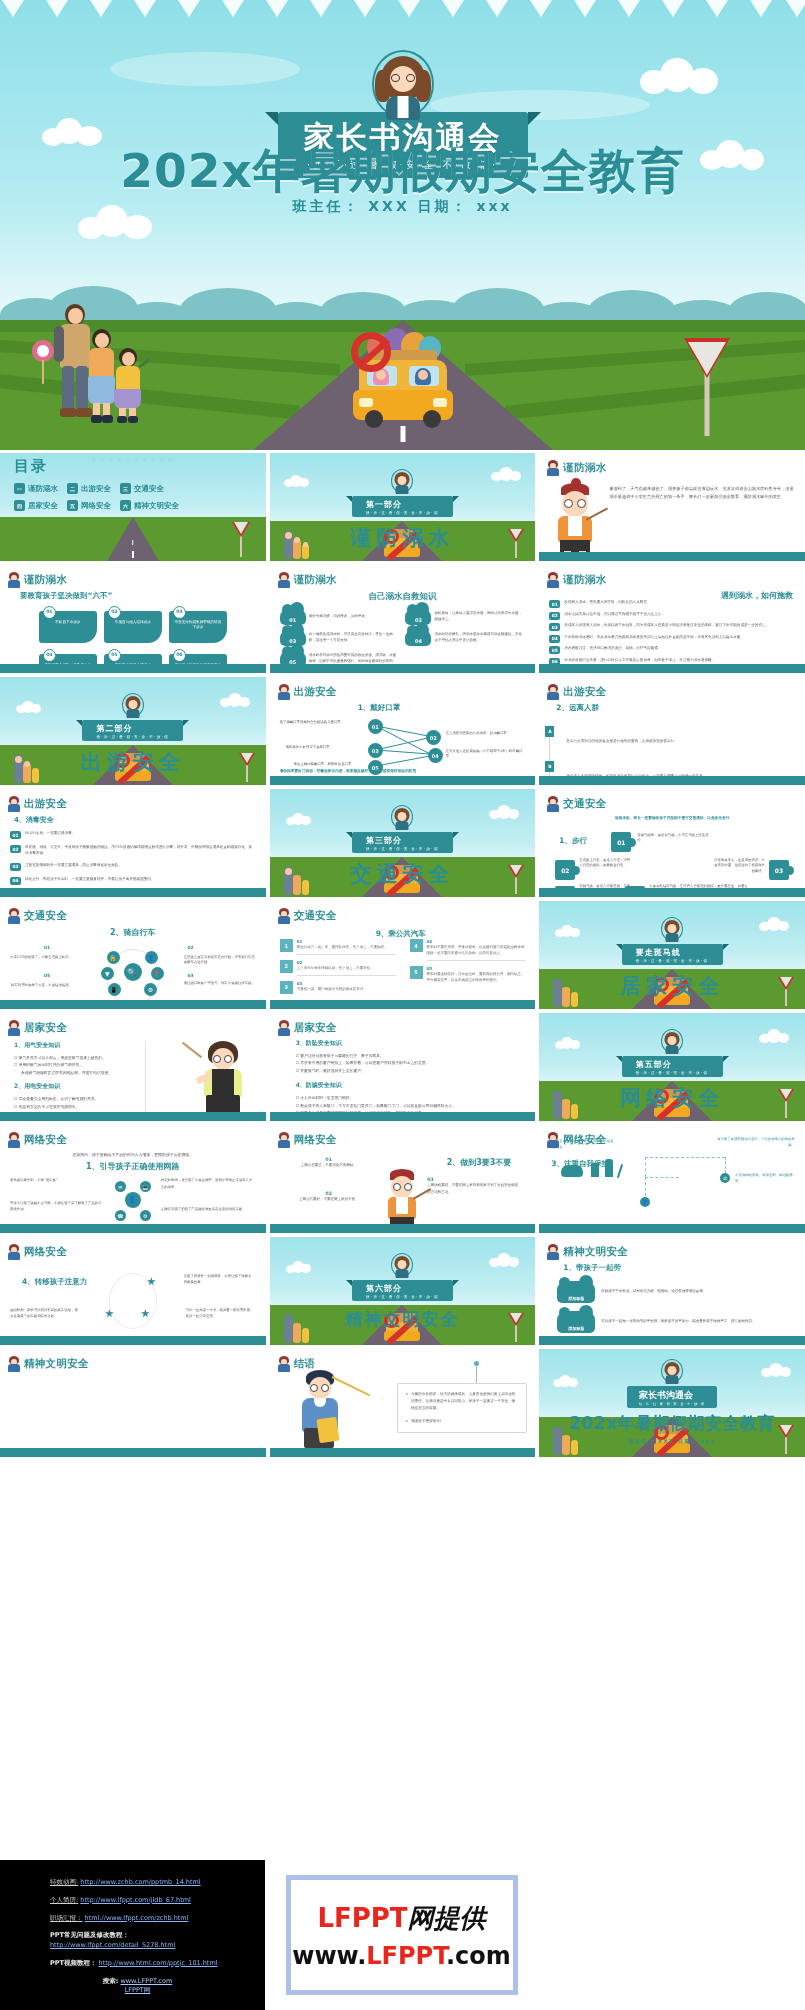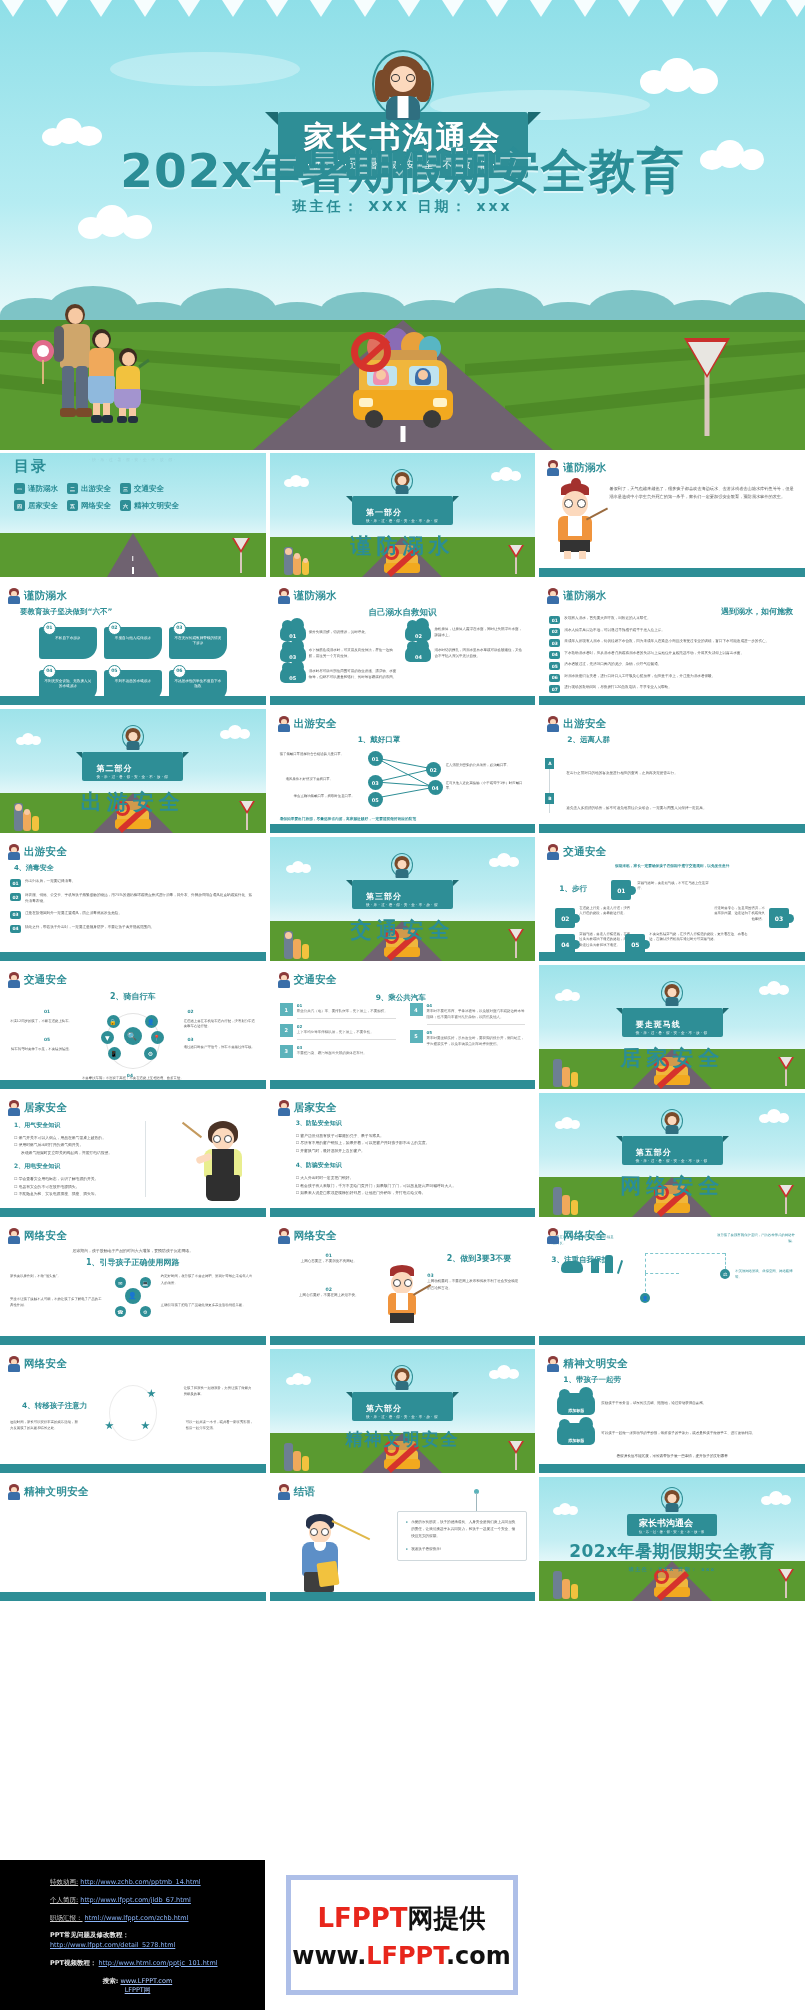--- a/index.html
+++ b/index.html
@@ -73,41 +73,41 @@
 
   
   .p{position:absolute;}
   .p .hd{position:absolute;border-radius:50%;}
   .p .bd{position:absolute;border-radius:6px 6px 3px 3px;}
   .p .lg{position:absolute;}
 
   
   .grid { position:absolute; top:453px; left:0; width:805px;
      display:grid; grid-template-columns: repeat(3, 1fr); gap:4px 4px; padding:0 0 0 0;}
-  .slide { position:relative; width:100%; height:124px; background:#fff; overflow:hidden;
+  .slide { position:relative; width:100%; height:108px; background:#fff; overflow:hidden;
      border:0; }
   .slide.photo { background: linear-gradient(#9ee3ea 0%, #c3eef3 50%, #e3f7f9 68%); }
   .sl-bar { position:absolute; left:0; bottom:0; width:100%; height:9px; background:#2e8e96; }
   .sl-head { position:absolute; left:8px; top:7px; display:flex; align-items:center; gap:4px; z-index:4;}
   .mini-teacher{width:12px;height:16px;position:relative;flex:0 0 12px;}
   .mini-teacher .mh{position:absolute;left:1px;top:0;width:10px;height:8px;background:#8b3a3a;border-radius:50% 50% 40% 40%;}
   .mini-teacher .mf{position:absolute;left:3px;top:3px;width:6px;height:6px;background:#fcd9bd;border-radius:50%;}
   .mini-teacher .mb{position:absolute;left:0px;top:8px;width:12px;height:8px;background:#3a6ea8;border-radius:3px 3px 1px 1px;}
   .sl-title { font-size:10.5px; font-weight:700; color:#2e8e96; letter-spacing:.3px;}
 
   .sl-body { position:absolute; left:10px; right:10px; top:26px; bottom:12px; }
 
   .sl-h2 { font-size:7.5px; color:#2e8e96; font-weight:700; text-align:center; margin-bottom:5px;}
   .sl-h2.left{ text-align:left;}
   .sl-p { font-size:4.2px; color:#555; line-height:1.9; }
   .sl-p.teal { color:#2e8e96; font-weight:700;}
 
   
   .cover-inner{position:absolute;inset:0;display:flex;flex-direction:column;align-items:center;justify-content:flex-start;padding-top:16px;z-index:5;}
-  .cover-badge{background:#2e8e96;color:#fff;font-size:8px;font-weight:700;padding:11px 14px 2px;border-radius:2px;position:relative;letter-spacing:1px;}
+  .cover-badge{background:#2e8e96;color:#fff;font-size:8px;font-weight:700;padding:3px 14px 2px;border-radius:2px;position:relative;letter-spacing:1px;}
   .cover-badge:before,.cover-badge:after{content:"";position:absolute;top:0;border-style:solid;}
   .cover-badge:before{left:-6px;border-width:0 6px 6px 0;border-color:transparent #1d6b72 transparent transparent;}
   .cover-badge:after{right:-6px;border-width:0 0 6px 6px;border-color:transparent transparent transparent #1d6b72;}
   .cover-badge small{display:block;font-size:3.6px;letter-spacing:1.4px;font-weight:400;margin-top:1px;}
   .cover-title{margin-top:7px;font-size:21px;font-weight:700;color:#2b8d96;letter-spacing:5px;}
   .cover-mini-teacher{width:22px;height:26px;position:relative;margin-bottom:1px;}
   .cmr{position:absolute;left:50%;top:0;transform:translateX(-50%);width:22px;height:24px;border:1px solid #2f8f96;border-radius:50%;}
   .cmh{position:absolute;left:50%;top:3px;transform:translateX(-50%);width:15px;height:14px;background:#7a4a2a;border-radius:50% 50% 42% 42%;}
   .cmf{position:absolute;left:50%;top:7px;transform:translateX(-50%);width:9px;height:9px;background:#fcd9bd;border-radius:50%;z-index:2;}
   .cmb{position:absolute;left:50%;bottom:1px;transform:translateX(-50%);width:13px;height:9px;background:#2f6f80;border-radius:4px 4px 1px 1px;z-index:2;}
@@ -199,21 +199,21 @@
   .fl b{ color:#e9e9e9; }
   .fl a{ color:#8ab4f8; text-decoration:underline; }
   .fl .lbl{ color:#d0d0d0; text-decoration:underline;}
   .fl.center{ text-align:center; padding-right:40px; }
   .fl.center a{ color:#a9c8ff;}
   .foot-brand { width:265px; height:150px; background:#fff; display:flex; align-items:center; justify-content:center; }
   .brand-box { width:232px; height:120px; border:5px solid #aebfe8; background:#fff;
      display:flex; flex-direction:column; align-items:center; justify-content:center; gap:6px;}
   .brand-1 { font-size:26px; font-weight:700; }
   .brand-1 .red { color:#e8261c; }
-  .brand-1 .blk { color:#111; }
+  .brand-1 .blk { color:#111;font-style:italic; }
   .brand-2 { font-size:24px; font-weight:700; color:#111; }
   .brand-2 .red { color:#e8261c; }
   .foot-blank { width:265px; height:150px; background:#fff;}
 </style>
 </head>
 <body>
 
 <div class="page">
 
   <div class="hero">
@@ -686,21 +686,21 @@
     <div class="slide">
       <div class="sl-head">
         <span class="mini-teacher">
             <i class="mh"></i>
             <i class="mf"></i>
             <i class="mb"></i>
           </span>
         <span class="sl-title">出游安全</span>
       </div>
       <div class="sl-body">
-        <div class="sl-h2 left" style="font-size:7.5px;margin-left:18px;">2、远离人群</div>
+        <div class="sl-h2 left" style="font-size:7.5px;margin-left:7px;">2、远离人群</div>
         <div style="position:relative;margin-top:14px;padding-left:16px;border-left:1px solid #cfd8dc;">
           <div style="position:relative;margin-bottom:16px;">
             <span style="position:absolute;left:-21px;top:-1px;width:9px;height:11px;background:#2e8e96;color:#fff;font-size:4.4px;display:flex;align-items:center;justify-content:center;font-weight:700;">A</span>
             <span class="sl-p" style="font-size:3.6px;">在出行之前对目的地的客流量进行相应的查询，之后再决定是否出行。</span>
           </div>
           <div style="position:relative;">
             <span style="position:absolute;left:-21px;top:-1px;width:9px;height:11px;background:#2e8e96;color:#fff;font-size:4.4px;display:flex;align-items:center;justify-content:center;font-weight:700;">B</span>
             <span class="sl-p" style="font-size:3.6px;">避免去人多拥挤的场所，如不可避免地前往公众场合，一定要与周围人员保持一定距离。</span>
           </div>
         </div>
@@ -1140,21 +1140,21 @@
     <div class="slide">
       <div class="sl-head">
         <span class="mini-teacher">
             <i class="mh"></i>
             <i class="mf"></i>
             <i class="mb"></i>
           </span>
         <span class="sl-title">网络安全</span>
       </div>
       <div class="sl-body">
-        <div style="position:absolute;left:12px;top:26px;font-size:7.5px;color:#2e8e96;font-weight:700;">4、转移孩子注意力</div>
+        <div style="position:absolute;left:12px;top:14px;font-size:7.5px;color:#2e8e96;font-weight:700;">4、转移孩子注意力</div>
         <div style="position:absolute;left:50%;margin-left:-24px;top:10px;width:48px;height:56px;border:1.5px solid #ececec;border-radius:50%;"></div>
         <div class="star" style="left:50%;margin-left:14px;top:14px;"></div>
         <div class="star" style="left:50%;margin-left:-28px;top:46px;"></div>
         <div class="star" style="left:50%;margin-left:8px;top:46px;"></div>
         <div class="sl-p" style="position:absolute;right:2px;top:10px;width:70px;font-size:3.4px;">让孩子和家长一起做家务，力所让孩子做能力所能及的事。</div>
         <div class="sl-p" style="position:absolute;left:0;top:44px;width:68px;font-size:3.4px;">这段时间，家长可以安排丰富的娱乐活动，努力发展孩子的兴趣和特长之处。</div>
         <div class="sl-p" style="position:absolute;right:2px;top:44px;width:68px;font-size:3.4px;">可以一起共读一本书，或共看一部优秀影视，然后一起分享交流。</div>
       </div>
       <div class="sl-bar"></div>
     </div>

